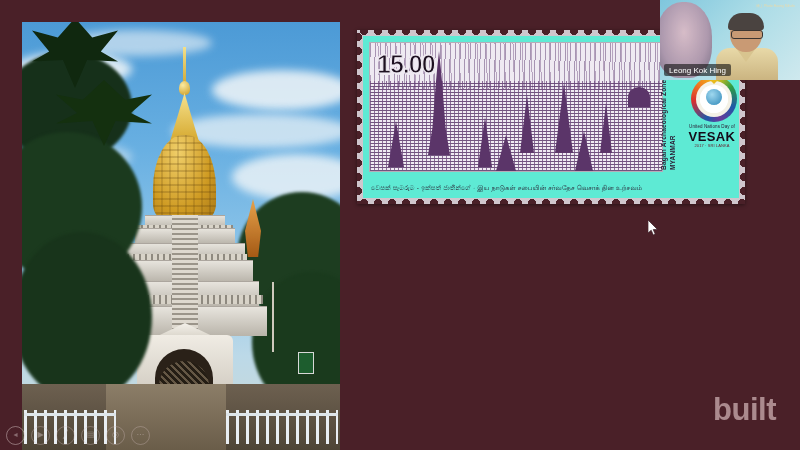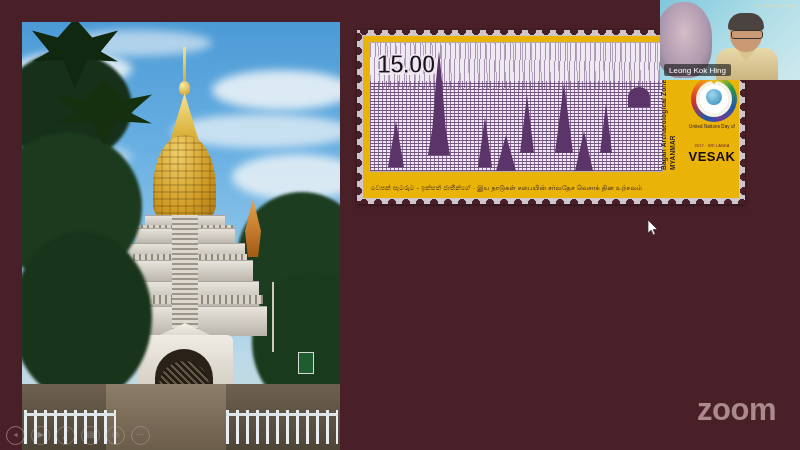--- a/index.html
+++ b/index.html
@@ -99,21 +99,21 @@
       box-shadow:0 1px 4px rgba(0,0,0,.45);}
   #perf-top,#perf-bot{position:absolute;left:0;width:100%;height:9px;
       background:radial-gradient(circle 5px at 7px 50%,#4a2028 86%,transparent 87%);
       background-size:14px 100%;background-repeat:repeat-x;}
   #perf-top{top:-4px;} #perf-bot{bottom:-4px;}
   #perf-left,#perf-right{position:absolute;top:0;height:100%;width:9px;
       background:radial-gradient(circle 5px at 50% 7px,#4a2028 86%,transparent 87%);
       background-size:100% 14px;background-repeat:repeat-y;}
   #perf-left{left:-4px;} #perf-right{right:-4px;}
 
-  #stamp-inner{position:absolute;left:6px;top:6px;right:6px;bottom:6px;background:#eab308;}
+  #stamp-inner{position:absolute;left:6px;top:6px;right:6px;bottom:6px;background:#5eead4;}
   #vignette{position:absolute;left:6px;top:6px;width:292px;height:128px;
       background:#efeaf2;overflow:hidden;border:1px solid #b6acb8;}
   .sky-etch{position:absolute;left:0;top:0;width:100%;height:46px;
       background:repeating-linear-gradient(92deg,#6e4f7e 0 1px,transparent 1px 5px),
                  repeating-linear-gradient(88deg,#8a6c97 0 1px,transparent 1px 9px);
       opacity:.55;}
   .field{position:absolute;left:0;top:38px;width:100%;height:90px;
       background:repeating-linear-gradient(0deg,#5d3a6d 0 1px,transparent 1px 3px),
                  repeating-linear-gradient(90deg,#7a5689 0 1px,transparent 1px 4px);
       opacity:.85;}
@@ -149,21 +149,21 @@
   .lotus{left:9px;top:9px;width:28px;height:28px;
       background:radial-gradient(circle at 50% 45%,#bfe3f2 36%,#ffffff 37%);
       box-shadow:0 0 0 2px #fff inset;}
   .globe{position:absolute;left:15px;top:13px;width:16px;height:16px;border-radius:50%;
       background:radial-gradient(circle at 38% 34%,#9fd8ef,#2f87b8);}
   .flame{position:absolute;left:19px;top:-2px;width:8px;height:10px;background:#e8b91c;
       clip-path:polygon(50% 0,100% 60%,50% 100%,0 60%);}
   #vesak-sub{position:absolute;left:318px;top:88px;width:62px;text-align:center;
       font-size:4.5px;color:#2a1730;letter-spacing:.1px;}
   #vesak{position:absolute;left:318px;top:93px;width:62px;text-align:center;
-      font-size:13px;font-weight:bold;color:#140a18;letter-spacing:.4px;margin-top:20px;}
+      font-size:13px;font-weight:bold;color:#140a18;letter-spacing:.4px;}
   #vesak-date{position:absolute;left:318px;top:107px;width:62px;text-align:center;
       font-size:4px;color:#6b2430;letter-spacing:.1px;}
   #caption{position:absolute;left:8px;bottom:6px;width:362px;
       font-size:6.5px;color:#251429;white-space:nowrap;overflow:hidden;letter-spacing:.2px;}
 
   
   #video{position:absolute;right:0;top:0;width:140px;height:80px;overflow:hidden;
       background:linear-gradient(135deg,#7fc6dd,#a9dbe6 45%,#cfe9ee);}
   .v-buddha{position:absolute;left:-4px;top:2px;width:56px;height:76px;
       background:radial-gradient(ellipse at 50% 40%,#e2b9c4,#b08ea4 60%,#6d5a72);
@@ -311,21 +311,21 @@
       <div class="v-head"></div>
       <div class="v-hair"></div>
       <div class="v-glass"></div>
     </div>
     <div class="v-wm">博士
 Photo Hoong Sithole</div>
     <div id="vname">Leong Kok Hing</div>
   </div>
 
 
-  <div id="zoomwm">zoom</div>
+  <div id="zoomwm">built</div>
 
   <svg id="cursor" viewBox="0 0 11 16">
     <polygon points="0,0 0,13 3.2,10.2 5.3,15 7.2,14.1 5.2,9.6 9.4,9.4" fill="#ffffff" stroke="#3a2028" stroke-width="0.7"></polygon>
   </svg>
 
   <div id="toolbar">
     <div class="tbtn first">◂</div>
     <div class="tbtn">▶</div>
     <div class="tbtn">╱</div>
     <div class="tbtn">▤</div>

